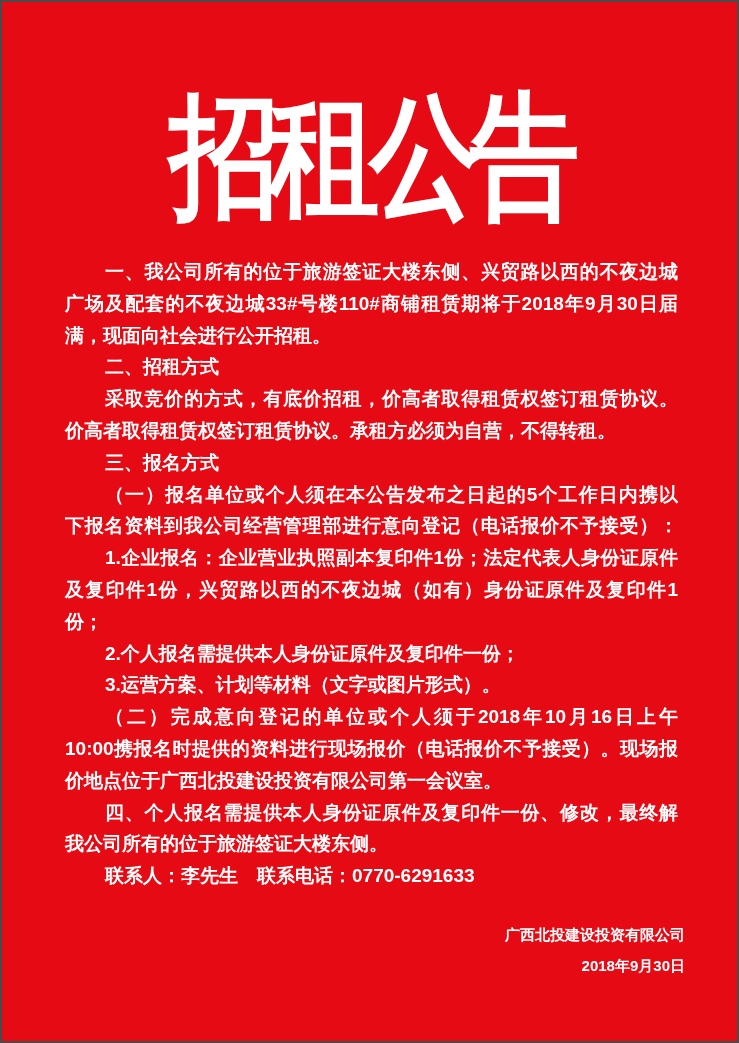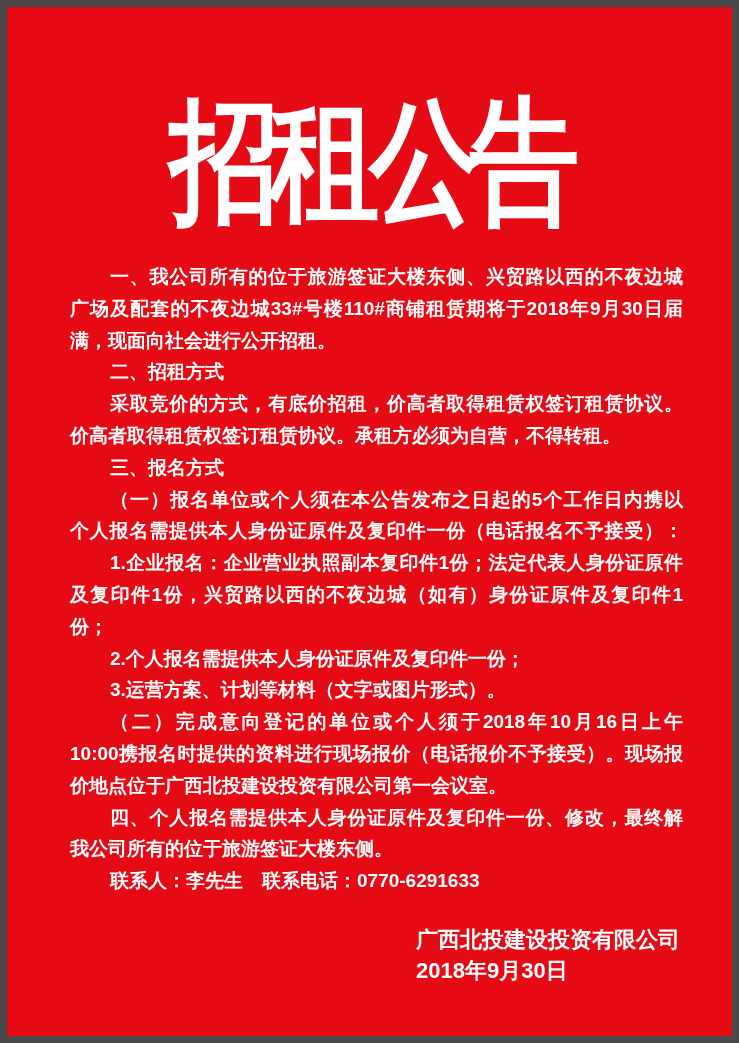--- a/index.html
+++ b/index.html
@@ -6,21 +6,21 @@
     margin: 0;
     padding: 0;
     background: #ffffff;
   }
   .poster {
     position: relative;
     width: 739px;
     height: 1043px;
     box-sizing: border-box;
     background: #e60a15;
-    border: 7px solid #0f172a;
+    border: 2px solid #0f172a;
     color: #ffffff;
     font-family: "Liberation Sans", "DejaVu Sans", sans-serif;
     font-weight: bold;
     overflow: hidden;
   }
   .title {
     position: absolute;
     top: 84px;
     left: 0;
     width: 100%;
@@ -54,42 +54,42 @@
     text-align: justify;
     text-align-last: justify;
   }
   .indent {
     padding-left: 40px;
   }
   .footer {
     position: absolute;
     top: 917px;
     right: 52px;
-    text-align: left;
-    font-size: 22px;
+    text-align: right;
+    font-size: 15px;
     line-height: 31px;
   }
 </style>
 </head>
 <body>
 
 <div class="poster" style="background: rgb(230, 10, 21); color: rgb(255, 255, 255); border-color: rgb(74, 74, 74);">
 
   <h1 class="title">招租公告</h1>
 
   <div class="body">
     <div class="ln indent just">一、我公司所有的位于旅游签证大楼东侧、兴贸路以西的不夜边城</div>
     <div class="ln just">广场及配套的不夜边城33#号楼110#商铺租赁期将于2018年9月30日届</div>
     <div class="ln">满，现面向社会进行公开招租。</div>
     <div class="ln indent">二、招租方式</div>
     <div class="ln indent just">采取竞价的方式，有底价招租，价高者取得租赁权签订租赁协议。</div>
     <div class="ln">价高者取得租赁权签订租赁协议。承租方必须为自营，不得转租。</div>
     <div class="ln indent">三、报名方式</div>
     <div class="ln indent just">（一）报名单位或个人须在本公告发布之日起的5个工作日内携以</div>
-    <div class="ln just">个人报名需提供本人身份证原件及复印件一份（电话报名不予接受）：</div>
+    <div class="ln just">下报名资料到我公司经营管理部进行意向登记（电话报价不予接受）：</div>
     <div class="ln indent just">1.企业报名：企业营业执照副本复印件1份；法定代表人身份证原件</div>
     <div class="ln just">及复印件1份，兴贸路以西的不夜边城（如有）身份证原件及复印件1</div>
     <div class="ln">份；</div>
     <div class="ln indent">2.个人报名需提供本人身份证原件及复印件一份；</div>
     <div class="ln indent">3.运营方案、计划等材料（文字或图片形式）。</div>
     <div class="ln indent just">（二）完成意向登记的单位或个人须于2018年10月16日上午</div>
     <div class="ln just">10:00携报名时提供的资料进行现场报价（电话报价不予接受）。现场报</div>
     <div class="ln">价地点位于广西北投建设投资有限公司第一会议室。</div>
     <div class="ln indent just">四、个人报名需提供本人身份证原件及复印件一份、修改，最终解</div>
     <div class="ln">我公司所有的位于旅游签证大楼东侧。</div>

